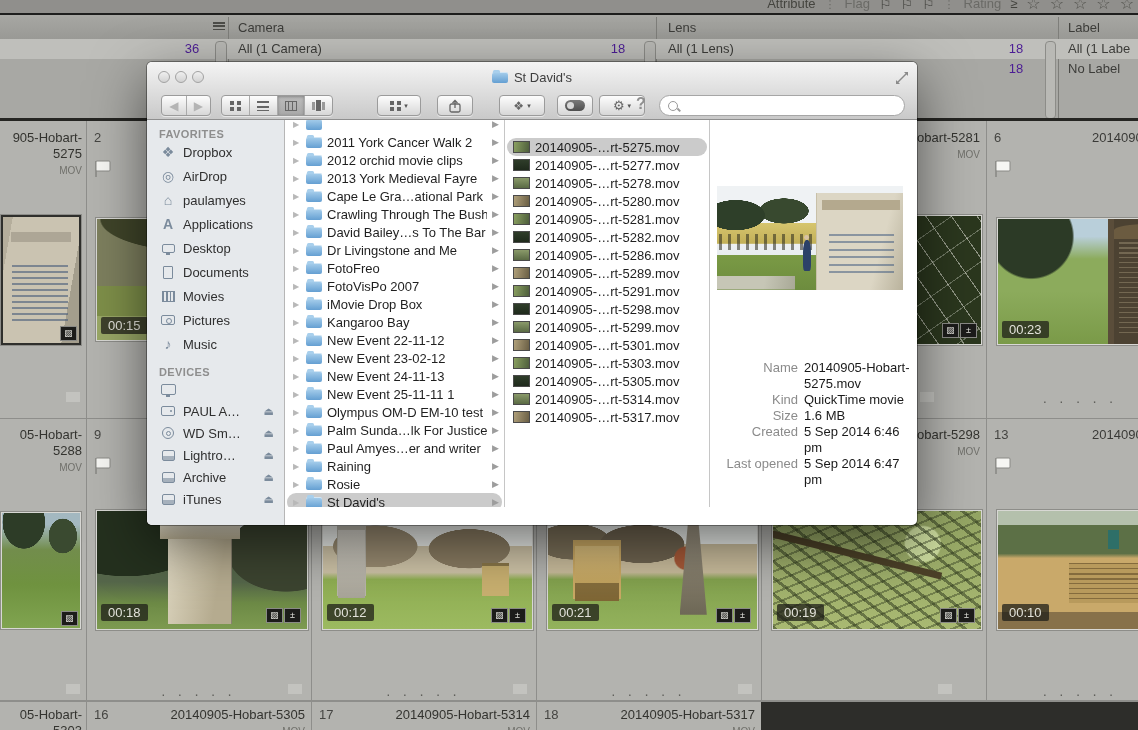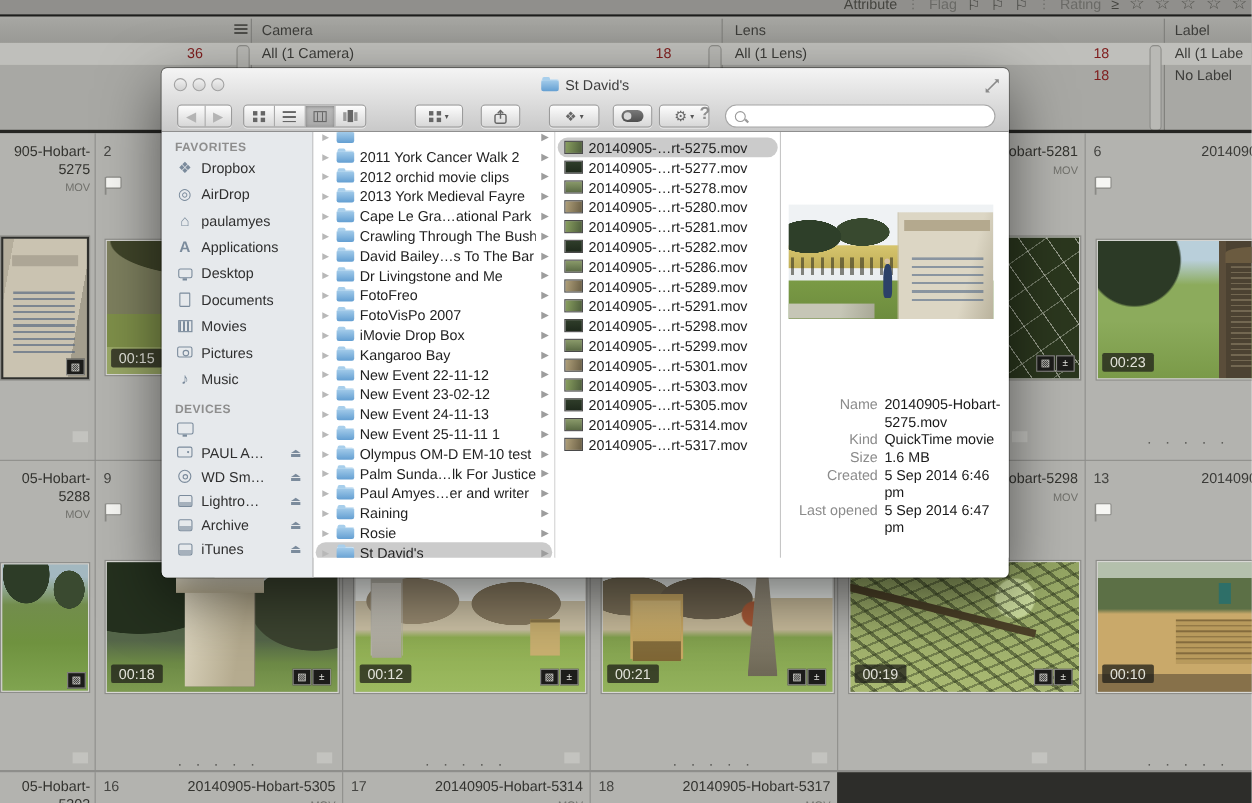--- a/index.html
+++ b/index.html
@@ -13,21 +13,21 @@
   .lr-ftdim{font-size:13px;color:#6a6a66}
   .lr-vd{font-size:11px;color:#6a6a66}
   .lr-flagg{font-size:14px;color:#3f3f3b}
   .lr-star{font-size:16px;color:#53534e}
   .lr-panel{left:0;top:13px;width:1138px;height:105px;background:#a8a8a4;border-top:2px solid #1e1e1d;box-sizing:content-box}
   .lr-headrow{position:absolute;left:0;top:2px;width:1138px;height:22px;background:linear-gradient(#a6a6a2,#999995)}
   .lr-col-h{position:absolute;top:2px;height:22px;line-height:22px;font-size:13px;color:#3c3c39}
   .lr-divider{position:absolute;top:2px;width:1px;height:103px;background:#7e7e7a}
   .lr-allrow{position:absolute;left:0;top:24px;width:1138px;height:20px;background:#bfbfbb}
   .lr-val{position:absolute;font-size:13px;color:#3c3c39;line-height:20px}
-  .lr-cnt{position:absolute;font-size:13px;color:#7f1d1d;line-height:20px;text-align:left;width:44px}
+  .lr-cnt{position:absolute;font-size:13px;color:#4c1d95;line-height:20px;text-align:center;width:44px}
   .lr-thumbbar{position:absolute;background:#b9b9b5;border:1px solid #8c8c88;border-radius:4px}
   .lr-burger{position:absolute;left:213px;top:7px;width:12px;height:9px;
     background:repeating-linear-gradient(to bottom,#4c4c48 0 1.5px,transparent 1.5px 3.5px)}
   .lr-darkline{left:0;top:118px;width:1138px;height:3px;background:#252522}
   .gl-v{position:absolute;width:1px;background:#8e8e8b}
   .gl-h{position:absolute;left:0;width:1138px;background:#8e8e8b}
   .cell-label{position:absolute;text-align:right;font-size:13px;color:#33332f;line-height:16px}
   .cell-ext{font-size:10px;color:#70706b}
   .cnum{position:absolute;font-size:13px;color:#454542}
   .cdate{position:absolute;font-size:13px;color:#3a3a37;white-space:nowrap}
@@ -142,21 +142,21 @@
   .mk-drive::after{content:"";position:absolute;right:2px;top:3px;width:2px;height:2px;background:#7b8b9c;border-radius:50%}
   .mk-minidrive{width:13px;height:11px;border:1.3px solid #7b8b9c;border-radius:2px;box-sizing:border-box;
     background:linear-gradient(transparent 0 55%,rgba(123,139,156,.6) 55%)}
   .mk-disc{width:12px;height:12px;border:1.3px solid #7b8b9c;border-radius:50%;position:relative;box-sizing:border-box}
   .mk-disc::after{content:"";position:absolute;left:3.2px;top:3.2px;width:3px;height:3px;border:1px solid #7b8b9c;border-radius:50%}
   .f16{width:16px;height:11px;background:linear-gradient(180deg,#a8cfec,#649fd2);border-radius:2px;position:relative;flex:none;
     box-shadow:inset 0 1px 0 rgba(255,255,255,.5)}
   .f16::before{content:"";position:absolute;top:-2px;left:1px;width:7px;height:3px;background:#a8cfec;border-radius:1.5px 1.5px 0 0}
   .colmn{position:absolute;top:0;height:387px;background:#fff;overflow:hidden}
   .folders{left:138px;width:220px;border-right:1px solid #c6c6c6;box-sizing:border-box;padding-top:7px}
-  .files{left:358px;width:205px;border-right:1px solid #c6c6c6;box-sizing:border-box;padding-top:5px}
+  .files{left:358px;width:205px;border-right:1px solid #c6c6c6;box-sizing:border-box;padding-top:18px}
   .prevw{left:563px;width:207px}
   .frow{height:18px;display:flex;align-items:center;font-size:13px;color:#1f1f1f;gap:5px;padding:0 3px 0 6px;
     margin:0 2px;box-sizing:border-box;white-space:nowrap}
   .frow .disc{color:#b8b8b8;font-size:8px;width:8px;flex:none}
   .frow .nm{flex:1;overflow:hidden}
   .frow .rar{color:#9d9d9d;font-size:9px;flex:none}
   .frow.cut{margin-top:-12px}
   .sel{background:#cbcbcb;border-radius:9px}
   .fthumb{width:17px;height:12px;border:1px solid #4a4a4a;background:linear-gradient(100deg,#8aa060,#4e5e3c);flex:none;box-sizing:border-box}
   .files .frow:nth-child(4n+2) .fthumb{background:linear-gradient(#2f3d2a,#1f2a1c)}

